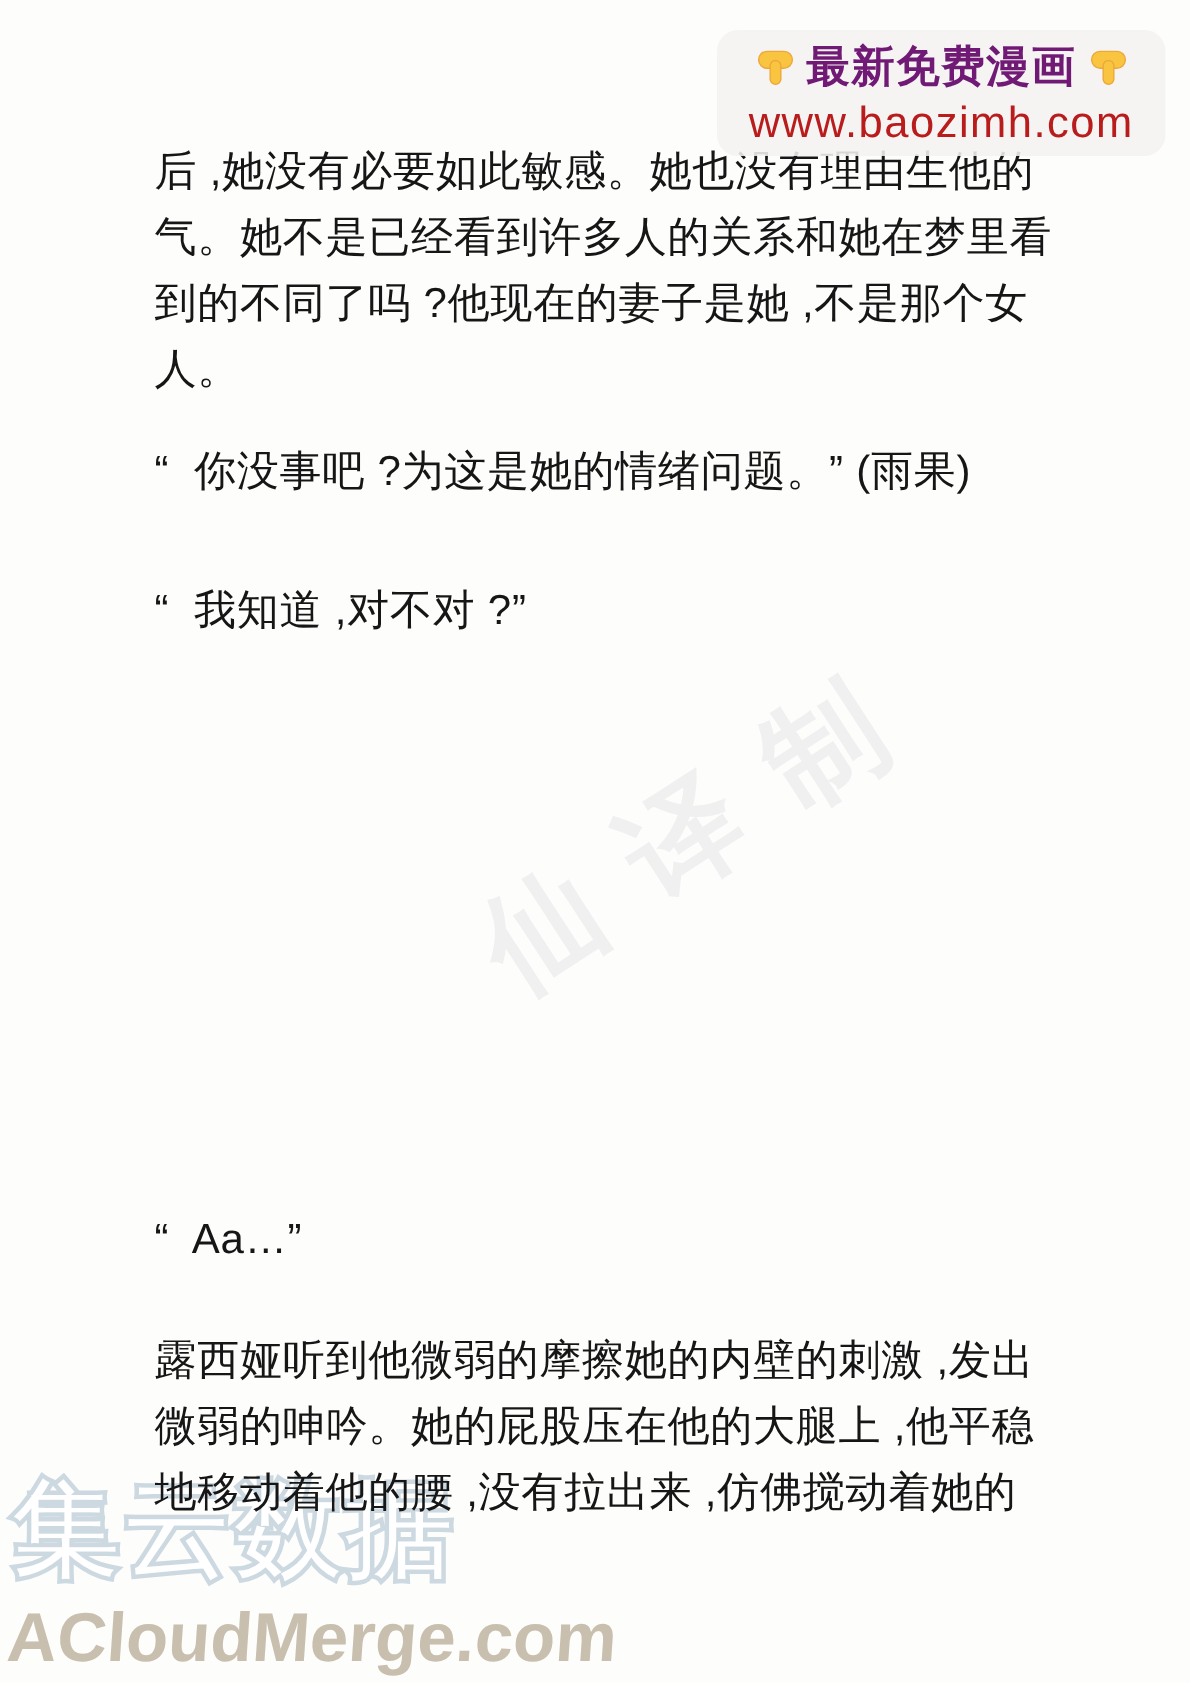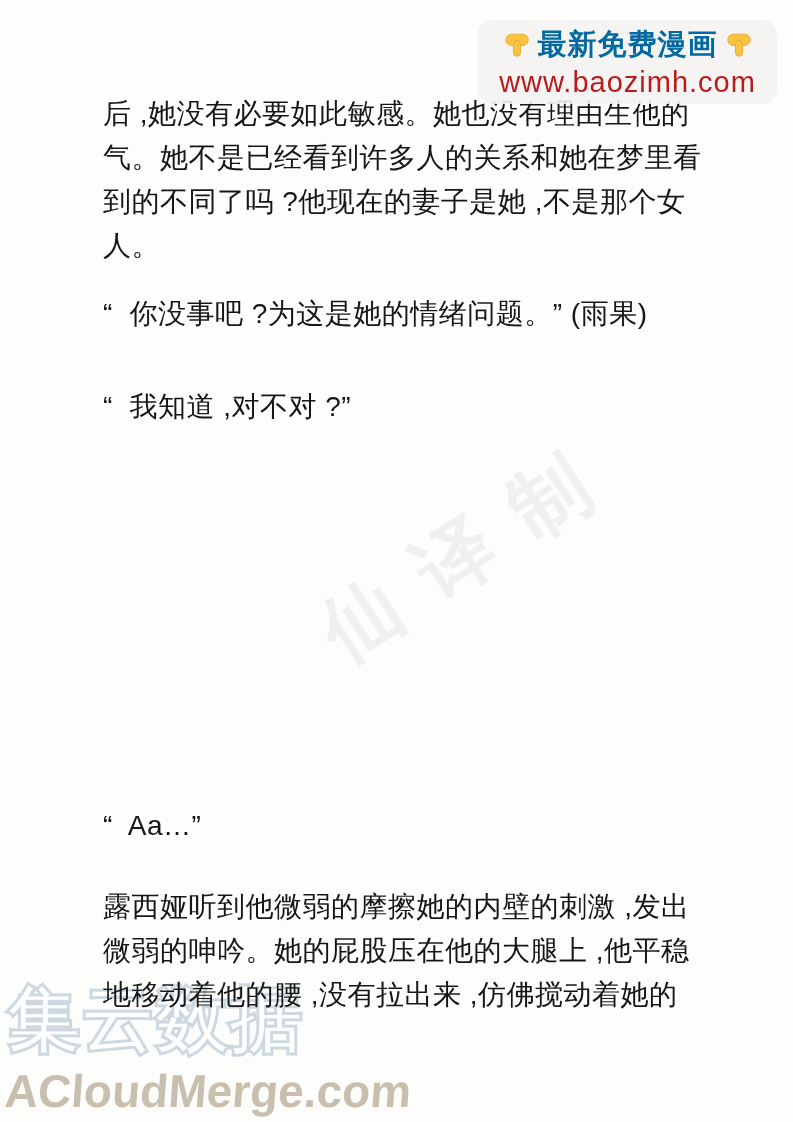--- a/index.html
+++ b/index.html
@@ -58,21 +58,21 @@
     width: 299px; height: 84px;
     background: rgba(244, 243, 241, 0.88);
     border-radius: 14px;
     z-index: 3;
     display: flex; flex-direction: column;
     align-items: center; justify-content: center;
   }
   .wm-line1 {
     display: flex; align-items: center; gap: 6px;
     font-size: 29px; font-weight: 700;
-    color: #0369a1;
+    color: #701a75;
     letter-spacing: 1px;
   }
   .finger-icon { width: 30px; height: 30px; flex: 0 0 auto; }
   .wm-url {
     font-size: 29px;
     color: #b91c1c;
     letter-spacing: 1px;
     margin-top: 1px;
   }
 

